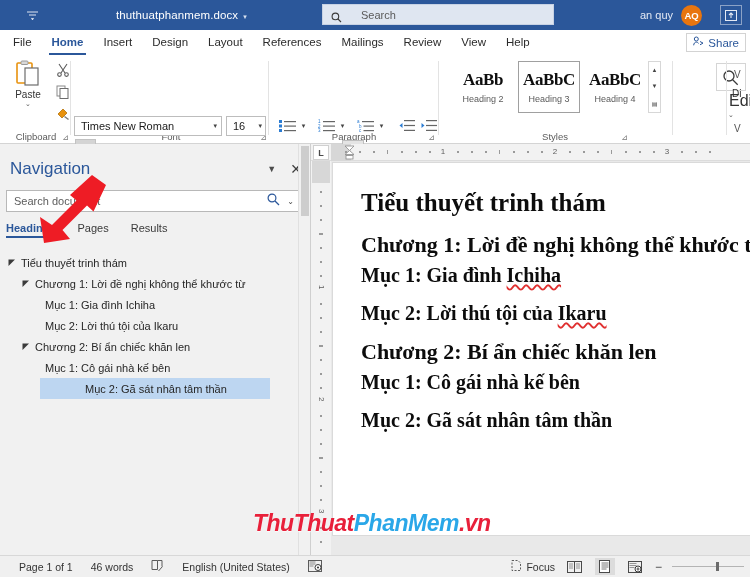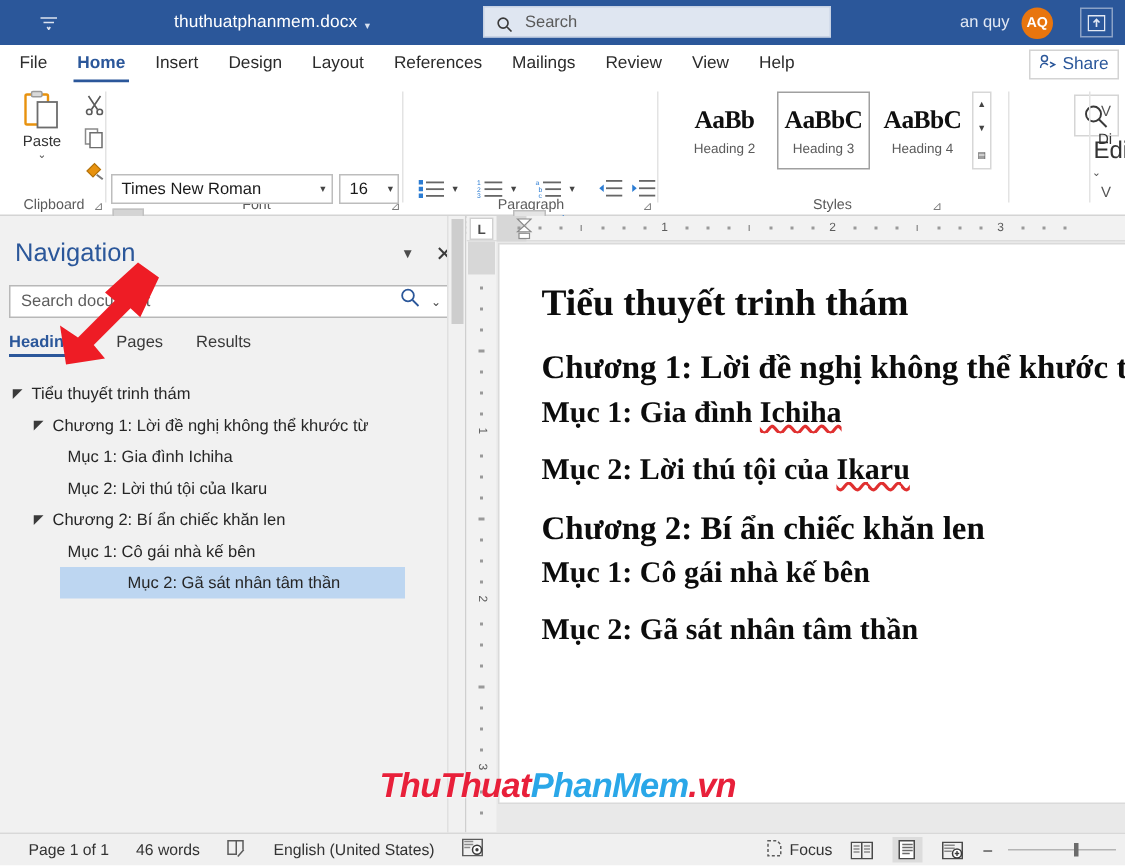--- a/index.html
+++ b/index.html
@@ -23,21 +23,21 @@
   }
   .tb-title {
     flex: 0 0 auto; margin-left: 52px;
     color: #ffffff; font-size: 11.5px; letter-spacing: .1px;
     display: flex; align-items: flex-end; gap: 5px;
   }
   .tb-title .caret { font-size: 7px; color: #d8e1ef; }
   .tb-search {
     position: absolute; left: 322px; top: 4px; width: 232px; height: 21px;
     background: #dfe6f1; border: 1px solid #c7d2e4;
-    display: flex; align-items: center; gap: 8px; padding-left: 8px;
+    display: flex; align-items: center; gap: 19px; padding-left: 8px;
   }
   .tb-search .mag { width: 11px; height: 11px; flex: none; }
   .tb-search .ph { color: #5a5a5a; font-size: 11px; }
   .tb-right {
     position: absolute; right: 0; top: 0; height: 30px;
     display: flex; align-items: center; gap: 8px; padding-right: 8px;
   }
   .tb-user { color: #e3e9f4; font-size: 11px; }
   .tb-avatar {
     width: 21px; height: 21px; border-radius: 50%;

